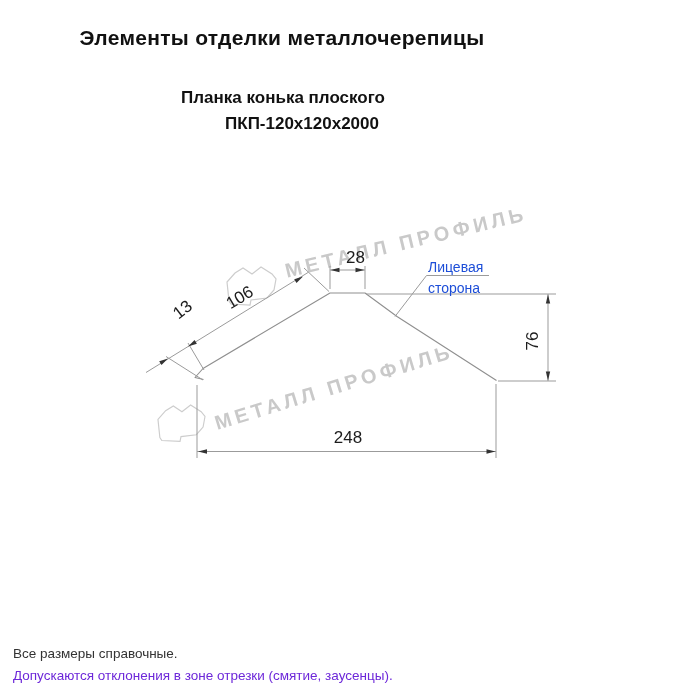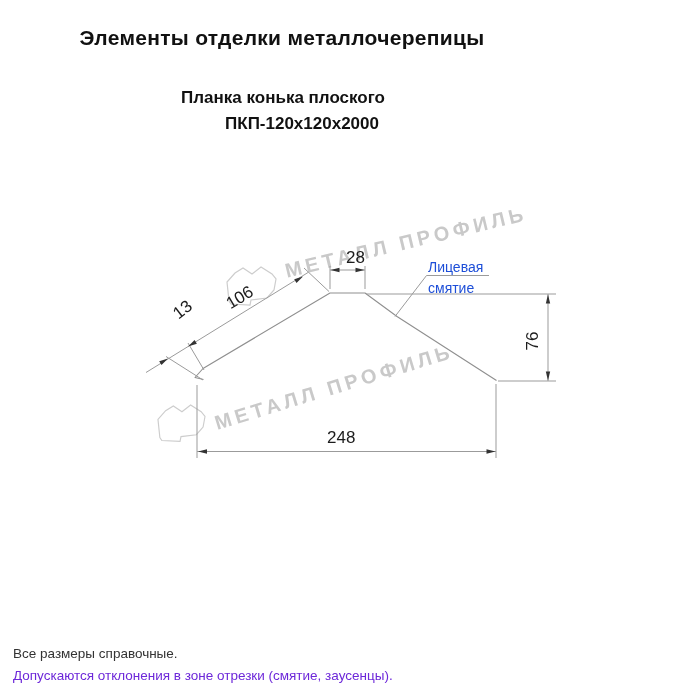--- a/index.html
+++ b/index.html
@@ -31,21 +31,21 @@
   
   #drawing{z-index:2;top:0;left:0;}
   
   .dim{
     z-index:3;color:#1c1c1c;font-size:17px;white-space:nowrap;
     transform-origin:center center;
   }
   .dim-28{top:248px;left:333px;width:32px;text-align:right;}
   .dim-106{top:288px;left:217px;width:46px;text-align:center;transform:rotate(-31deg);}
   .dim-13{top:300px;left:167px;width:32px;text-align:center;transform:rotate(-38deg);}
-  .dim-248{top:428px;left:327px;width:42px;text-align:left;}
+  .dim-248{top:428px;left:327px;width:42px;text-align:center;}
   .dim-76{top:331px;left:521px;width:24px;text-align:center;transform:rotate(-90deg);}
   .face-label{
     z-index:3;top:257px;left:428px;font-size:14px;line-height:20.5px;color:#1d4ed8;
     white-space:nowrap;
   }
   
   .footer-line1{top:646px;left:13px;font-size:13.5px;color:#333;z-index:4;}
   .footer-line2{top:668px;left:13px;font-size:13.5px;color:#6d28d9;z-index:4;}
 </style>
 </head>
@@ -108,17 +108,17 @@
 </svg>
 
 <div class="abs dim dim-28">28</div>
 <div class="abs dim dim-106">106</div>
 <div class="abs dim dim-13">13</div>
 <div class="abs dim dim-248">248</div>
 <div class="abs dim dim-76">76</div>
 
 <div class="abs face-label">
   <div>Лицевая</div>
-  <div>смятие</div>
+  <div>сторона</div>
 </div>
 
 <div class="abs footer-line1">Все размеры справочные.</div>
 <div class="abs footer-line2">Допускаются отклонения в зоне отрезки (смятие, заусенцы).</div>
 
 </body></html>

